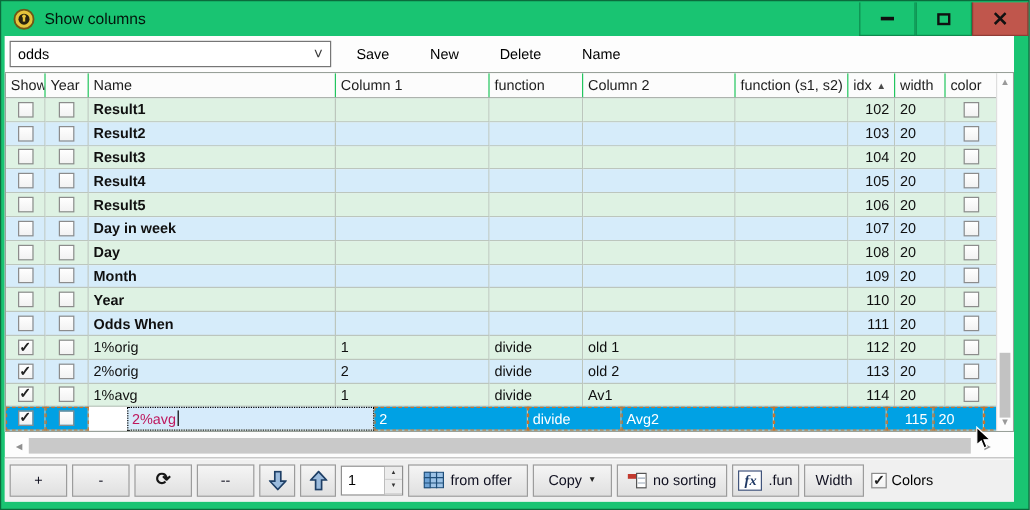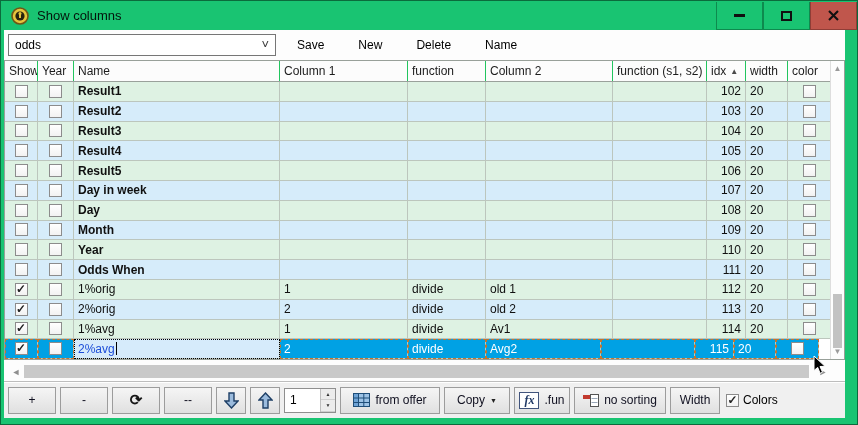--- a/index.html
+++ b/index.html
@@ -46,22 +46,22 @@
     white-space:nowrap; overflow:hidden; flex:none; }
   .cell.bold{ font-weight:bold; }
   .cell.num{ justify-content:flex-end; padding-right:4px; padding-left:0; }
   .cell.cb-cell{ justify-content:center; padding-left:0; }
   .cb{ width:13px; height:13px; border:1px solid #8c8c8c; background:linear-gradient(#ffffff,#f2f2f2);
     display:flex; align-items:center; justify-content:center; }
   .ck{ font-size:12px; font-weight:bold; color:#222; line-height:10px; margin-top:-1px; }
   
   .row.selected .cell{ background:#00a1e4; color:#fff;
     outline:1px dashed #c4752f; outline-offset:-1px; }
-  .row.selected .cell.editing{ background:#d6ebfb; color:#1d4ed8;
-    outline:1px dotted #000; }
+  .row.selected .cell.editing{ background:#d6ebfb; color:#be185d;
+    outline:1px dotted #000;margin-left:32px; }
   .caret{ display:inline-block; width:1px; height:13px; background:#000; margin-left:1px; }
   
   .vscroll{ width:14px; flex:none; background:#fdfdfd; border-left:1px solid #dedede; position:relative; }
   .vscroll .arr{ position:absolute; left:0; right:0; text-align:center; font-size:8px; color:#9a9a9a; }
   .vscroll .arr.up{ top:3px; } .vscroll .arr.down{ bottom:3px; }
   .vthumb{ position:absolute; left:2px; right:2px; top:233px; height:54px; background:#c2c2c2; }
   
   .hscroll{ height:17px; flex:none; margin:3px 16px 0 6px; display:flex; align-items:center; }
   .hscroll .arr{ font-size:9px; color:#8f8f8f; width:12px; text-align:center; flex:none; }
   .hthumb{ height:13px; background:#c9c9c9; flex:1; margin:0 8px 0 2px; }
@@ -598,21 +598,21 @@
               <div class="cell editing" style="width: 206px;">
                 <span>2%avg</span>
                 <span class="caret"></span>
               </div>
               <div class="cell" style="width: 128px;">
                 <span>2</span>
               </div>
               <div class="cell" style="width: 78px;">
                 <span>divide</span>
               </div>
-              <div class="cell" style="width: 115px;">
+              <div class="cell" style="width: 127px;">
                 <span>Avg2</span>
               </div>
               <div class="cell" style="width: 94px;">
                 <span></span>
               </div>
               <div class="cell num" style="width: 39px;">
                 <span>115</span>
               </div>
               <div class="cell" style="width: 42px;">
                 <span>20</span>
@@ -675,33 +675,33 @@
           <line x1="0" y1="5" x2="17" y2="5" stroke="#1f4e79"></line>
           <line x1="0" y1="9.5" x2="17" y2="9.5" stroke="#1f4e79"></line>
           <line x1="10.8" y1="0" x2="10.8" y2="14" stroke="#1f4e79"></line>
         </svg>
         <span>from offer</span>
       </div>
       <div class="tbtn" style="width:66px">
         <span>Copy</span>
         <span class="copy-arrow">▼</span>
       </div>
-      <div class="tbtn" style="width:56px">
-        <span class="fx-box">fx</span>
-        <span>.fun</span>
-      </div>
       <div class="tbtn" style="width:92px">
         <svg width="16" height="15" viewBox="0 0 16 15">
           <rect x="7.5" y="1.5" width="8" height="12" fill="#fff" stroke="#555"></rect>
           <line x1="8.5" y1="5.5" x2="14.5" y2="5.5" stroke="#9aa7b8"></line>
           <line x1="8.5" y1="9.5" x2="14.5" y2="9.5" stroke="#9aa7b8"></line>
           <rect x="0" y="2" width="7" height="4" fill="#c23a2f"></rect>
         </svg>
         <span>no sorting</span>
       </div>
+      <div class="tbtn" style="width:56px">
+        <span class="fx-box">fx</span>
+        <span>.fun</span>
+      </div>
       <div class="tbtn" style="width:50px">
           <span>Width</span>
         </div>
       <div class="chkline">
         <span class="cb checked">
             <span class="ck">✓</span>
           </span>
         <span>Colors</span>
       </div>
     </div>

